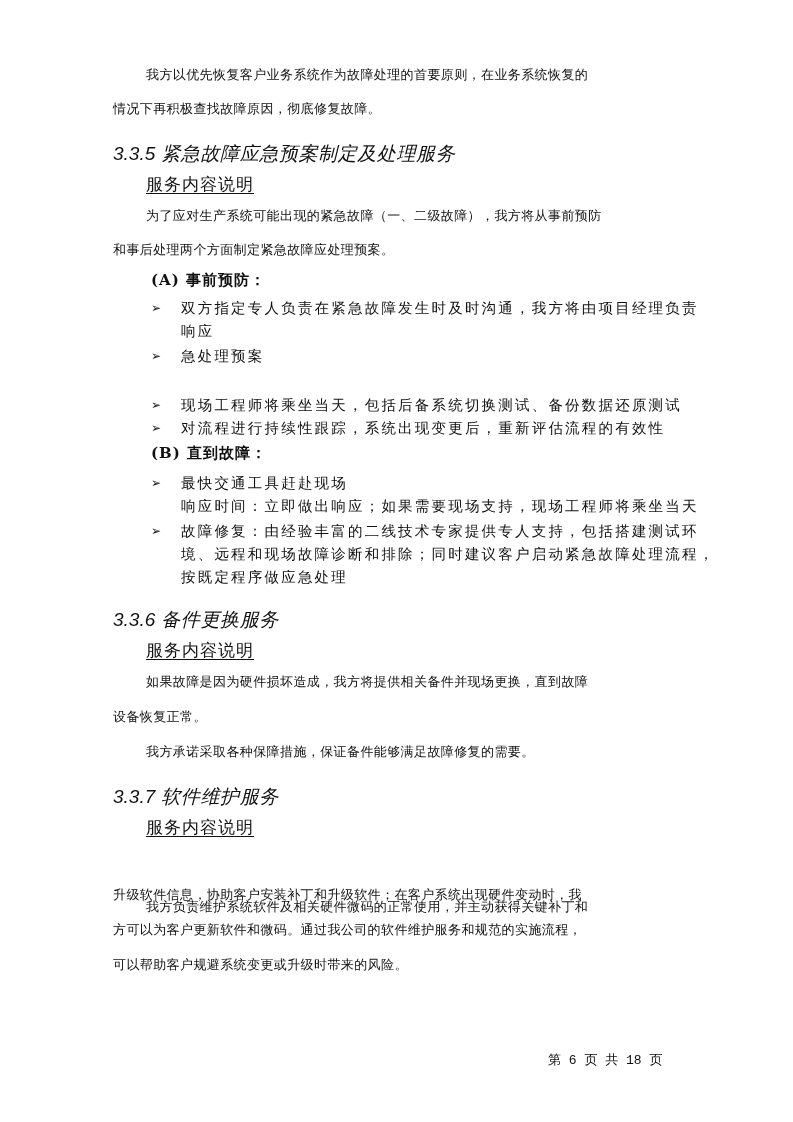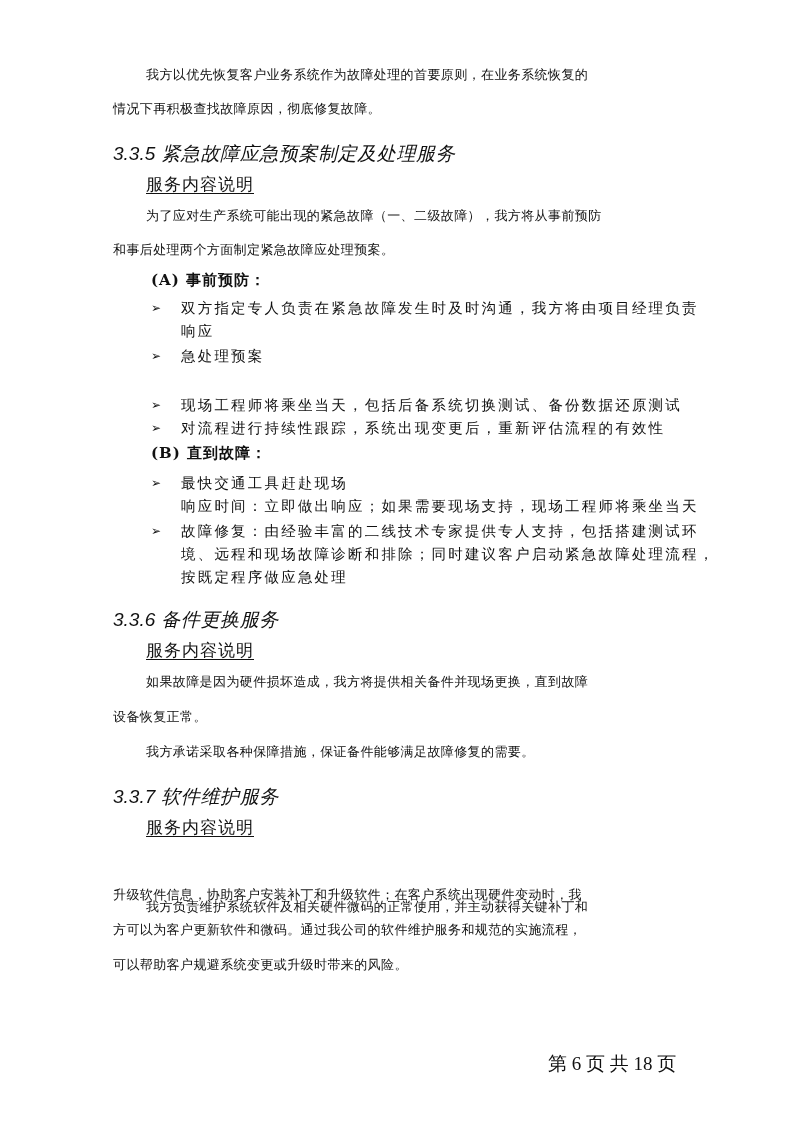--- a/index.html
+++ b/index.html
@@ -6,21 +6,21 @@
   body { width: 793px; height: 1122px; position: relative; overflow: hidden;
          font-family: "DejaVu Serif", "Liberation Serif", serif; color: #111; }
   .abs { position: absolute; white-space: nowrap; }
   .p { font-size: 13px; letter-spacing: 0.4px; }
   .h { font-size: 19px; letter-spacing: 0.6px; font-family: "DejaVu Sans", "Liberation Sans", sans-serif; font-style: italic; }
   .h .num { font-family: "Liberation Sans", sans-serif; letter-spacing: 0; margin-right: 6px; }
   .sub { font-size: 17px; text-decoration: underline; text-underline-offset: 3px; letter-spacing: 1px; }
   .lbl { font-size: 15px; font-weight: bold; letter-spacing: 1px; }
   .bul { font-size: 14.5px; letter-spacing: 2.2px; line-height: 23px; }
   .bul .arrow { position: absolute; left: -30px; top: 0; font-size: 12px; font-family: "DejaVu Sans", sans-serif; }
-  .footer { font-size: 19px; font-family: Liberation Serif, serif; }
+  .footer { font-size: 13px; font-family: Liberation Mono, monospace; }
 </style>
 </head>
 <body>
 
 <div class="abs p" style="left:146px;top:66px;">我方以优先恢复客户业务系统作为故障处理的首要原则，在业务系统恢复的</div>
 <div class="abs p" style="left:113px;top:100px;">情况下再积极查找故障原因，彻底修复故障。</div>
 
 <div class="abs h" style="left:113px;top:141px;">
   <span class="num">3.3.5</span><span>紧急故障应急预案制定及处理服务</span>
 </div>

